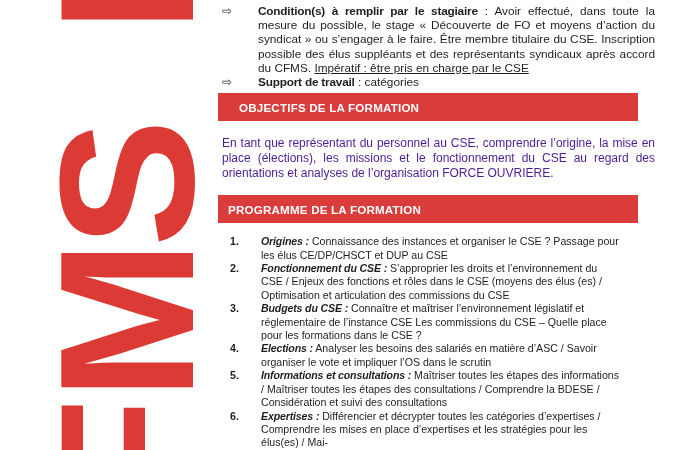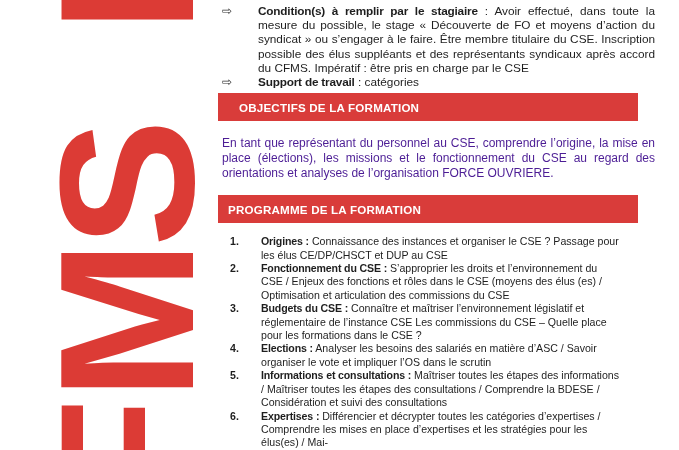--- a/index.html
+++ b/index.html
@@ -20,42 +20,42 @@
   .content{position:absolute; left:218px; top:0; width:437px;}
   .topblock{padding:4px 0 0 4px;}
   .toprow{display:flex;}
   .arrow-col{
     width:36px; flex:0 0 36px; font-size:12px; line-height:14.2px; color:#333;
   }
   .toptext{
     flex:1; font-size:11.8px; line-height:14.2px; text-align:justify; color:#1e1e1e;
   }
   .toptext b{font-weight:bold; letter-spacing:-0.2px;margin-top:48px;}
-  .u{}
+  .u{text-decoration:underline;}
   
   .banner{
     width:420px; height:28px; background:#d93c3a; color:#ffffff;
     display:flex; align-items:center; box-sizing:border-box; padding-left:10px;
     font-weight:bold; font-size:11.6px; letter-spacing:0.2px;
   }
   .banner-1{margin-top:4px;padding-left:21px;}
   .banner-2{margin-top:14px;align-items:center;}
   
   .objectives{
     margin:15px 4px 0 4px; width:433px; font-size:12px; line-height:15px;
     text-align:justify; color:#4c1d95;
   }
   
   .program{margin:12px 34px 0 12px;}
   .prow{display:flex;}
   .pnum{
     width:31px; flex:0 0 31px; font-size:10.6px; line-height:13.4px; font-weight:bold;
   }
   .ptext{flex:1; font-size:10.6px; line-height:13.4px; color:#1e1e1e;}
-  .ptext b{font-weight:bold; letter-spacing:-0.15px;}
+  .ptext b{font-weight:bold; letter-spacing:-0.15px;font-style:italic;}
 </style>
 </head>
 <body>
 
 <div class="page">
 
   <div class="watermark">
     <span class="wm-letter wm-0">B</span>
     <span class="wm-letter wm-1">S</span>
     <span class="wm-letter wm-2">M</span>

